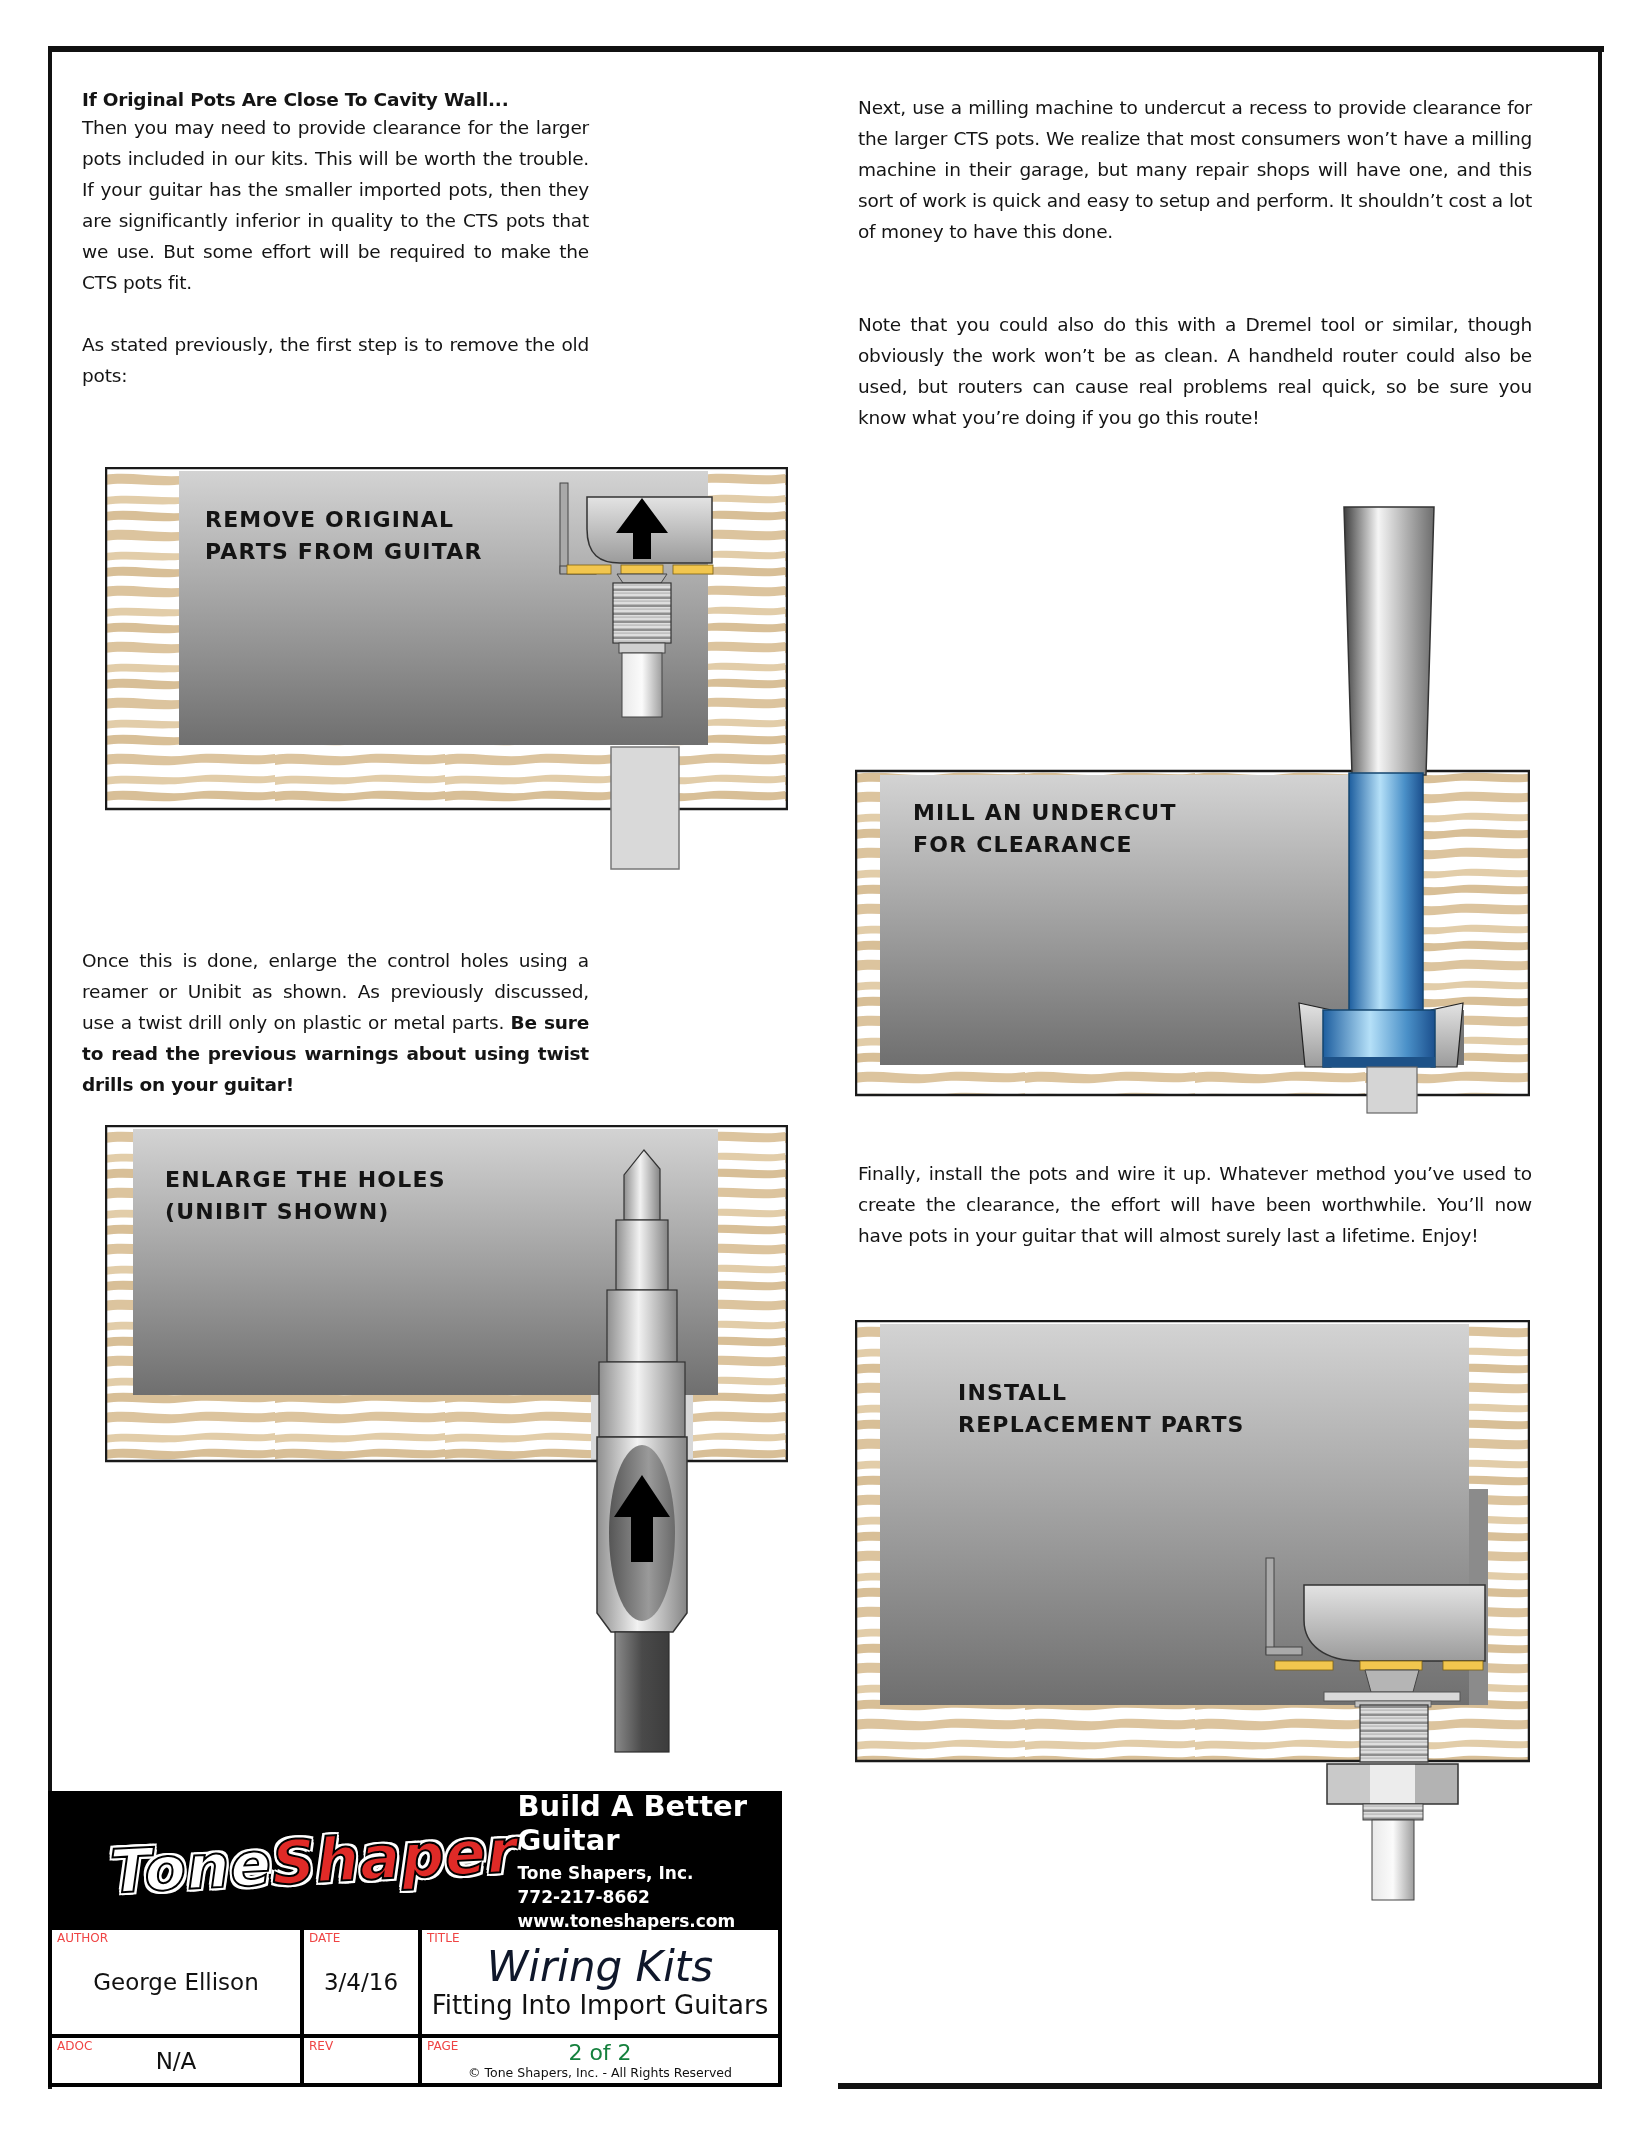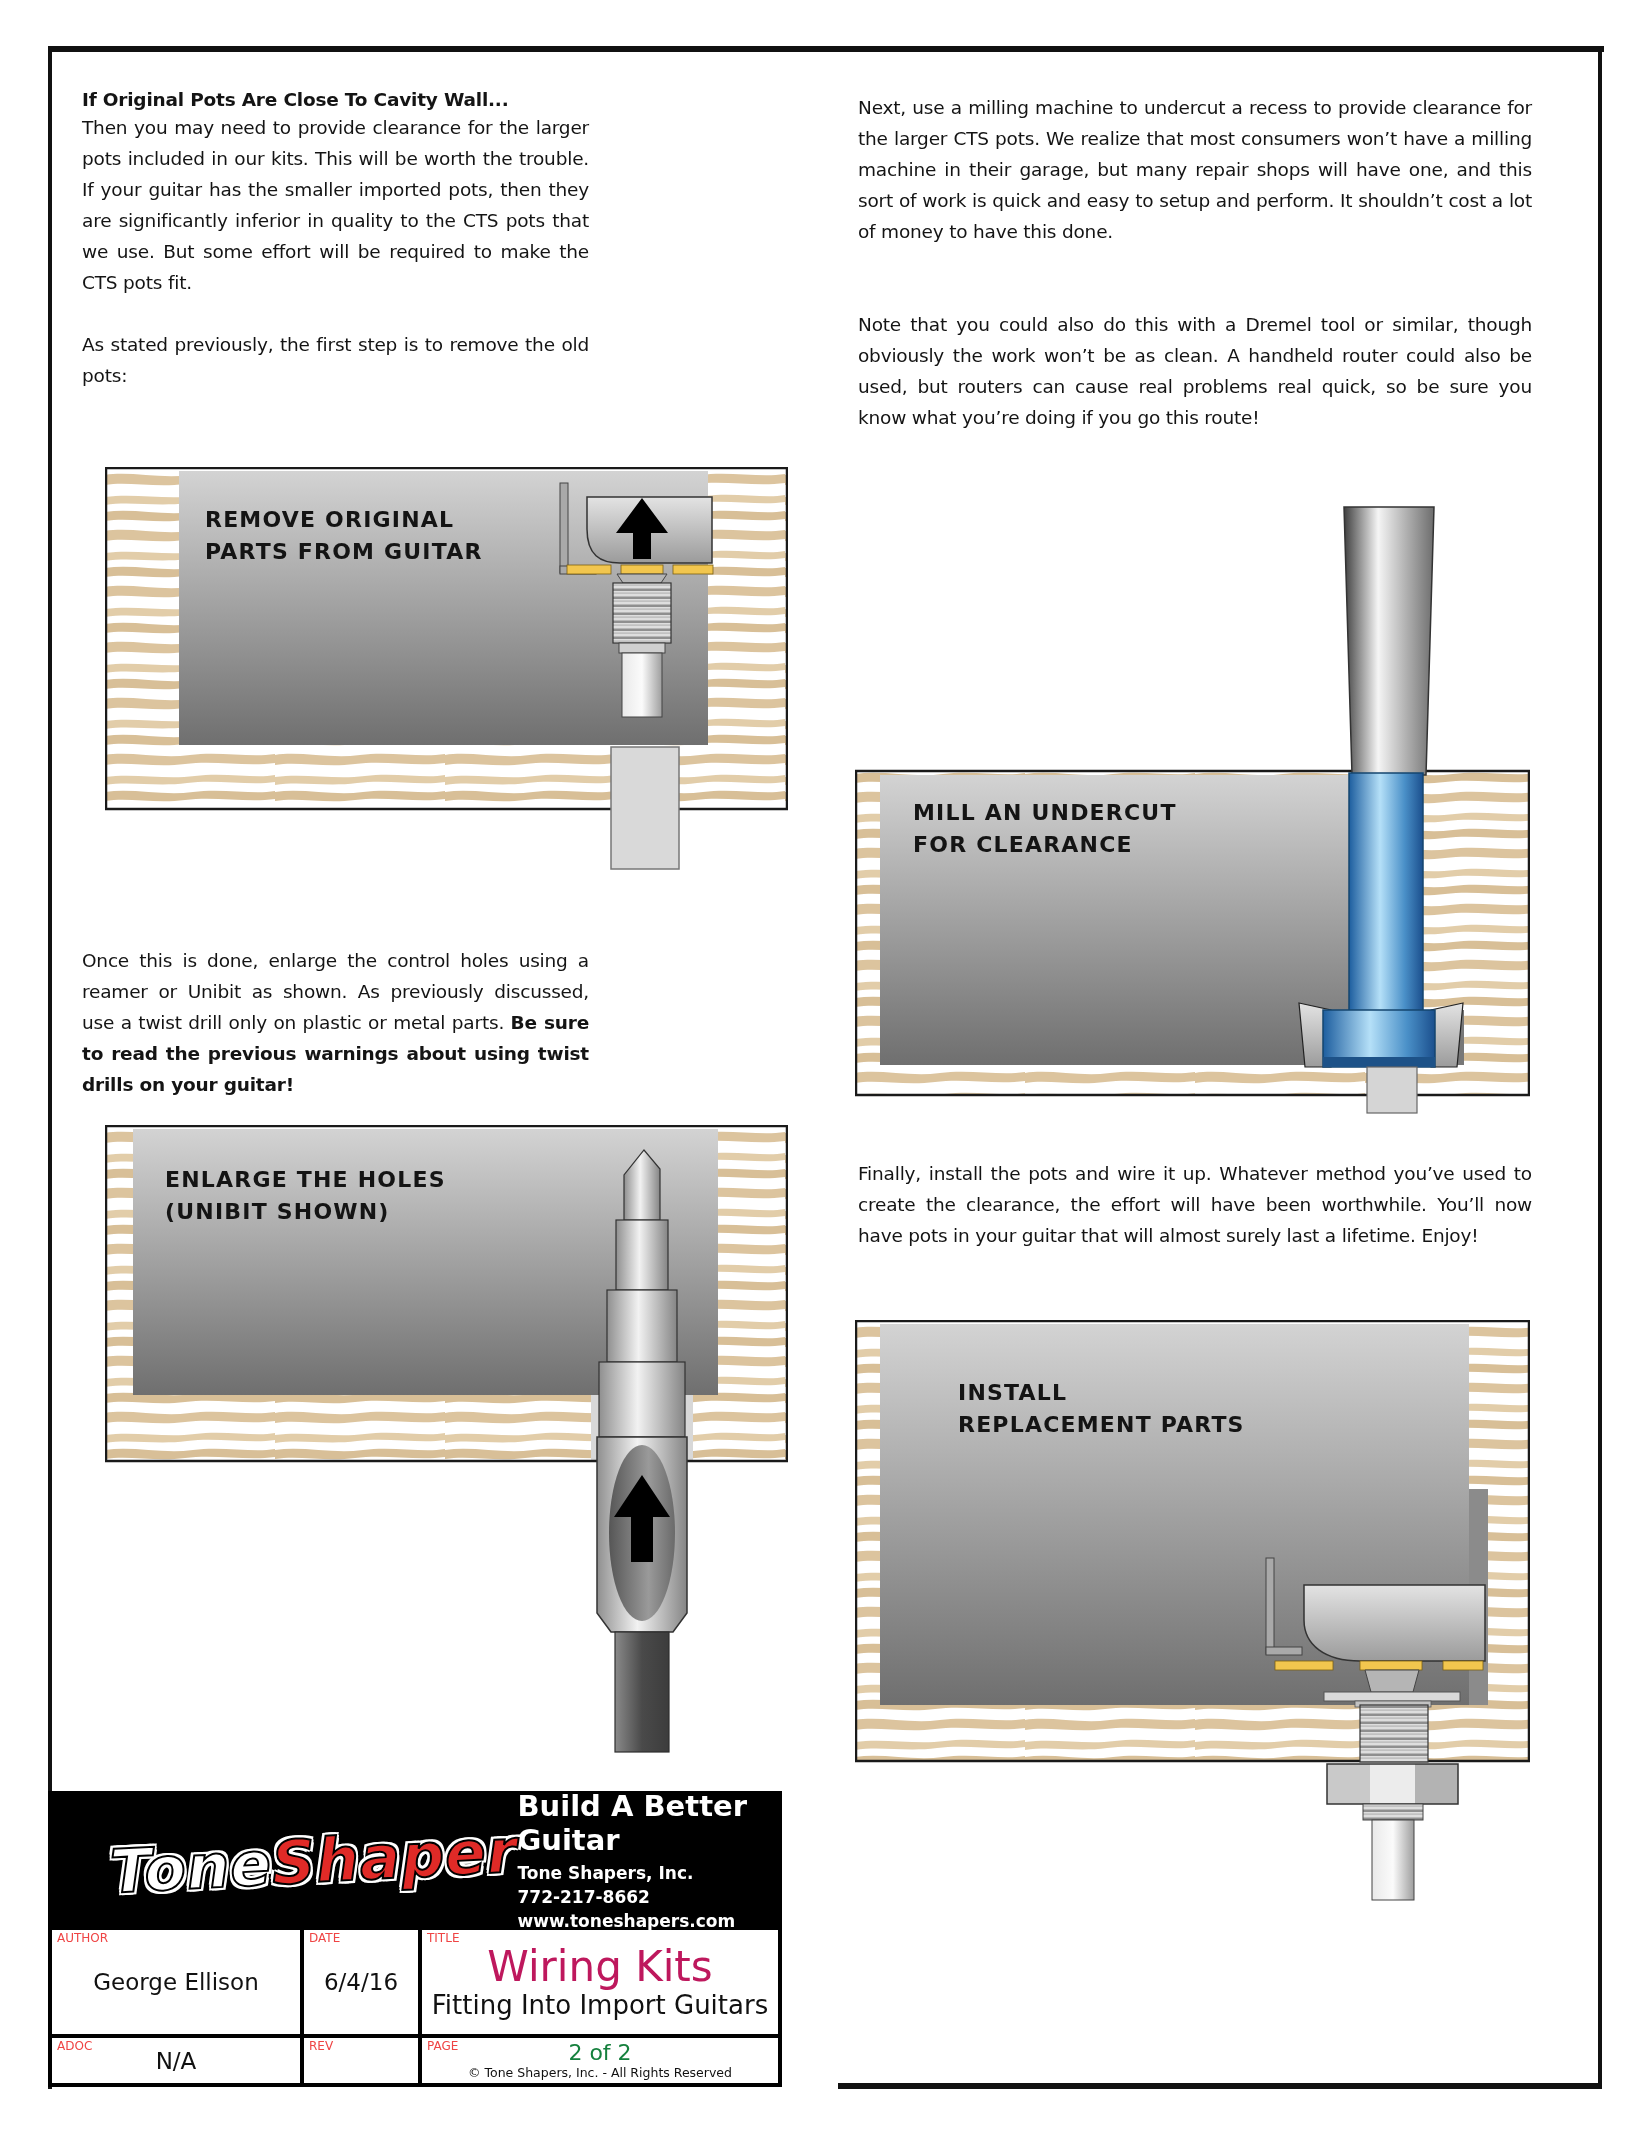--- a/index.html
+++ b/index.html
@@ -32,21 +32,21 @@
           -webkit-text-stroke:2px #000;
           text-shadow: 3px 0 0 #fff,-3px 0 0 #fff,0 3px 0 #fff,0 -3px 0 #fff,3px 3px 0 #fff,-3px -3px 0 #fff,3px -3px 0 #fff,-3px 3px 0 #fff; }
   .logo-tone { color:#ffffff; }
   .logo-shaper { color:#e02a27; }
   .contact { margin-left:auto; margin-right:14px; color:#fff; text-align:left; }
   .contact .tagline { font-size:29px; font-weight:bold; margin-bottom:4px; }
   .contact .cline { font-size:17px; font-weight:bold; line-height:24px; }
   .tb-cell { background:#fff; position:relative; display:flex; align-items:center; justify-content:center; flex-direction:column; }
   .tb-label { position:absolute; top:1px; left:5px; font-size:12px; color:#ef4444; }
   .tb-value { font-size:23px; color:#111; }
-  .tb-doc-title { font-size:42px; color:#be185d; line-height:46px; }
+  .tb-doc-title { font-size:42px; color:#0f172a; line-height:46px;font-style:italic; }
   .tb-doc-subtitle { font-size:26px; color:#111; line-height:30px; }
   .tb-page-num { font-size:22px; color:#15803d; line-height:24px; }
   .tb-copyright { font-size:12.5px; color:#111; line-height:15px; }
 
   .figcap { font-family:"DejaVu Sans","Liberation Sans",sans-serif; font-weight:bold; font-size:22px; letter-spacing:1.2px; fill:#141414; }
 </style>
 </head>
 <body>
 
 <div class="page">
@@ -224,21 +224,21 @@
         <div class="cline">www.toneshapers.com</div>
       </div>
     </div>
 
     <div class="tb-cell">
       <span class="tb-label">AUTHOR</span>
       <span class="tb-value">George Ellison</span>
     </div>
     <div class="tb-cell">
       <span class="tb-label">DATE</span>
-      <span class="tb-value">6/4/16</span>
+      <span class="tb-value">3/4/16</span>
     </div>
     <div class="tb-cell">
       <span class="tb-label">TITLE</span>
       <span class="tb-doc-title">Wiring Kits</span>
       <span class="tb-doc-subtitle">Fitting Into Import Guitars</span>
     </div>
 
     <div class="tb-cell">
       <span class="tb-label">ADOC</span>
       <span class="tb-value">N/A</span>

